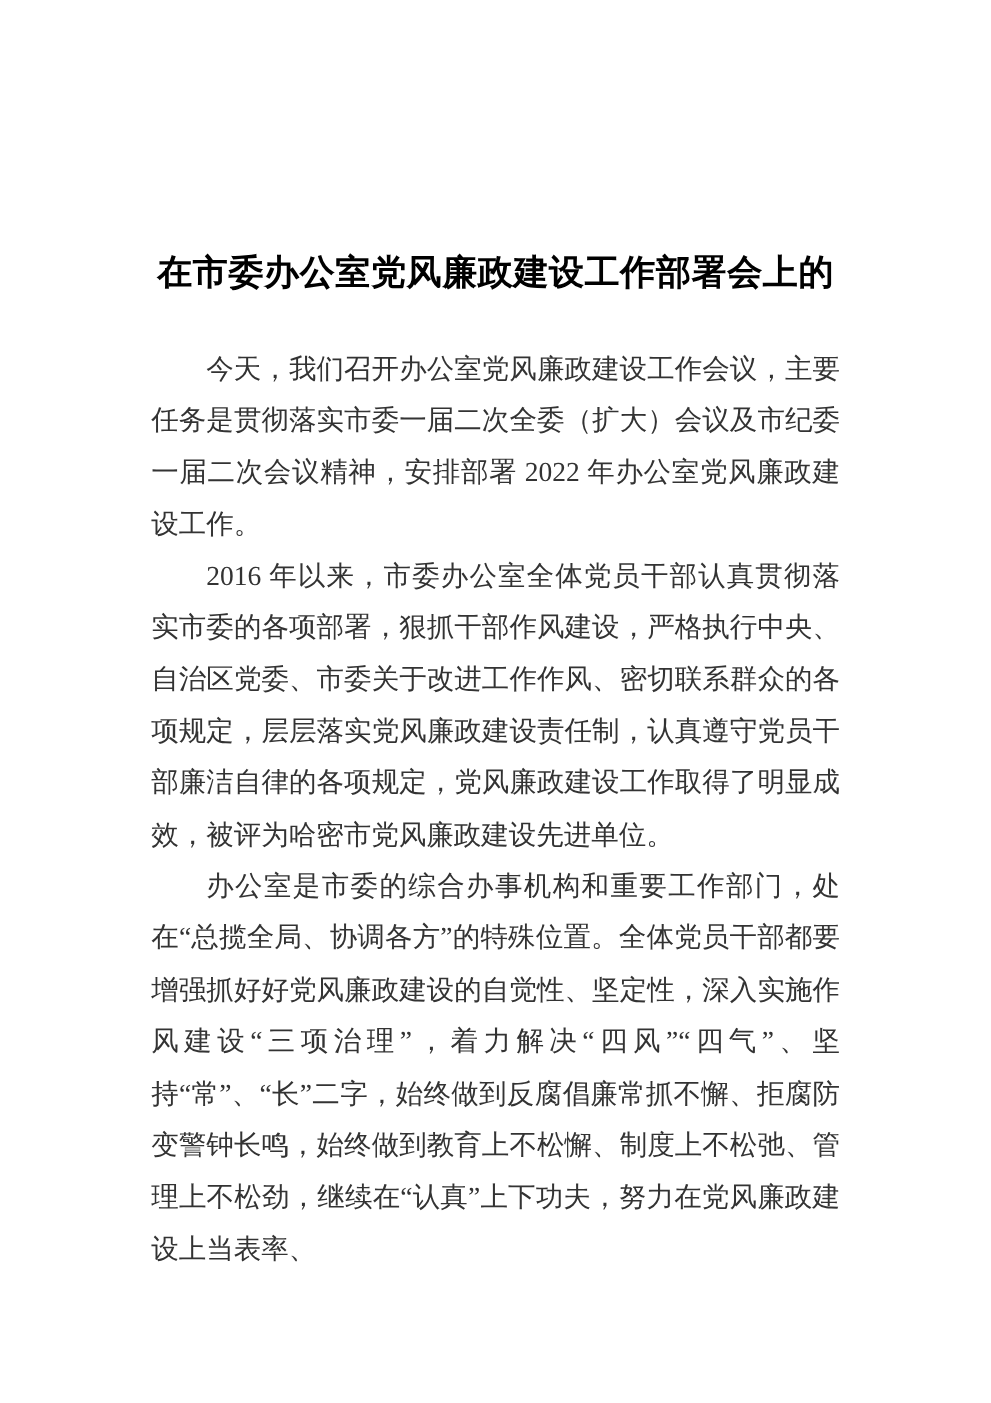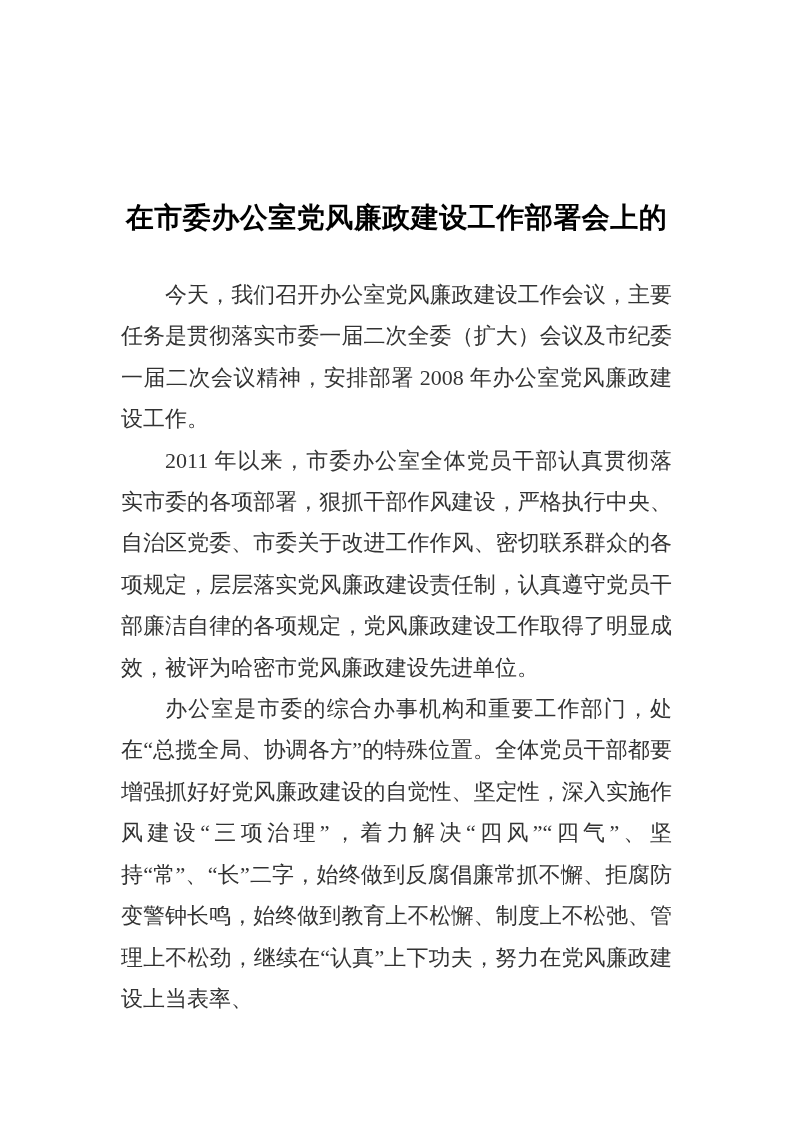--- a/index.html
+++ b/index.html
@@ -49,17 +49,17 @@
 </style>
 </head>
 <body>
 
 <div class="page">
   <h1 class="doc-title">
     <div>在市委办公室党风廉政建设工作部署会上的</div>
   </h1>
 
   <div class="doc-body">
-    <p class="indent">今天，我们召开办公室党风廉政建设工作会议，主要任务是贯彻落实市委一届二次全委（扩大）会议及市纪委一届二次会议精神，安排部署 2008 年办公室党风廉政建设工作。</p>
-    <p class="indent">2011 年以来，市委办公室全体党员干部认真贯彻落实市委的各项部署，狠抓干部作风建设，严格执行中央、自治区党委、市委关于改进工作作风、密切联系群众的各项规定，层层落实党风廉政建设责任制，认真遵守党员干部廉洁自律的各项规定，党风廉政建设工作取得了明显成效，被评为哈密市党风廉政建设先进单位。</p>
+    <p class="indent">今天，我们召开办公室党风廉政建设工作会议，主要任务是贯彻落实市委一届二次全委（扩大）会议及市纪委一届二次会议精神，安排部署 2022 年办公室党风廉政建设工作。</p>
+    <p class="indent">2016 年以来，市委办公室全体党员干部认真贯彻落实市委的各项部署，狠抓干部作风建设，严格执行中央、自治区党委、市委关于改进工作作风、密切联系群众的各项规定，层层落实党风廉政建设责任制，认真遵守党员干部廉洁自律的各项规定，党风廉政建设工作取得了明显成效，被评为哈密市党风廉政建设先进单位。</p>
     <p class="indent">办公室是市委的综合办事机构和重要工作部门，处在“总揽全局、协调各方”的特殊位置。全体党员干部都要增强抓好好党风廉政建设的自觉性、坚定性，深入实施作风建设“三项治理”，着力解决“四风”“四气”、坚持“常”、“长”二字，始终做到反腐倡廉常抓不懈、拒腐防变警钟长鸣，始终做到教育上不松懈、制度上不松弛、管理上不松劲，继续在“认真”上下功夫，努力在党风廉政建设上当表率、</p>
   </div>
 </div>
 
 </body></html>

